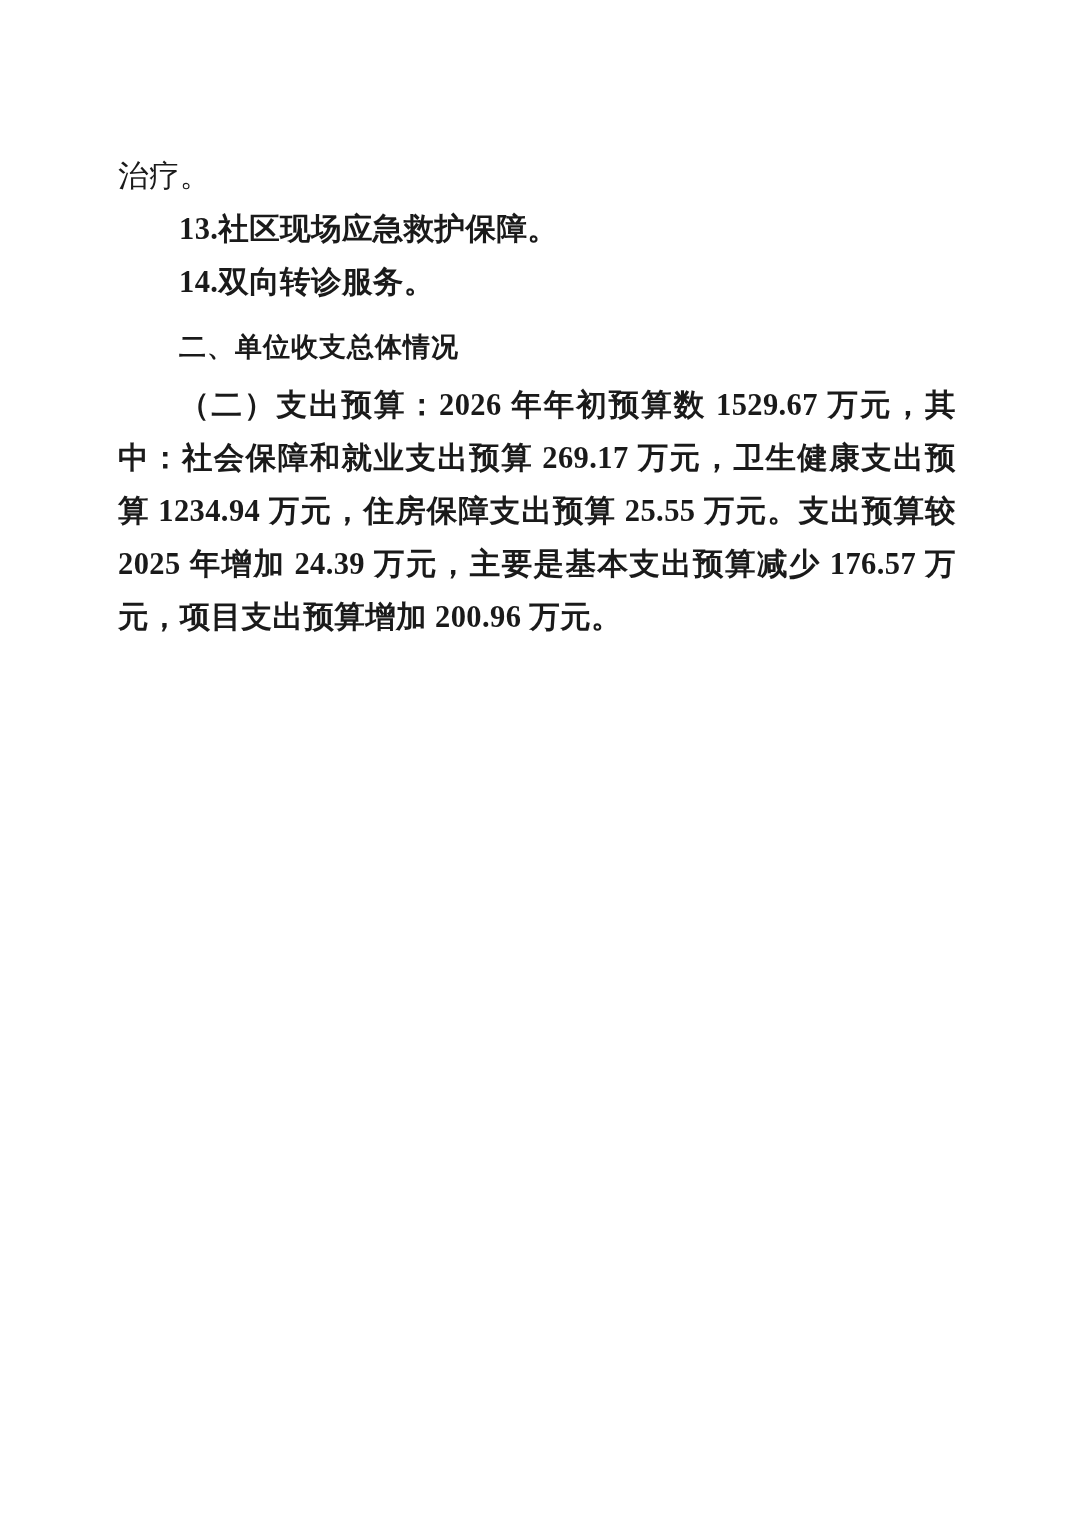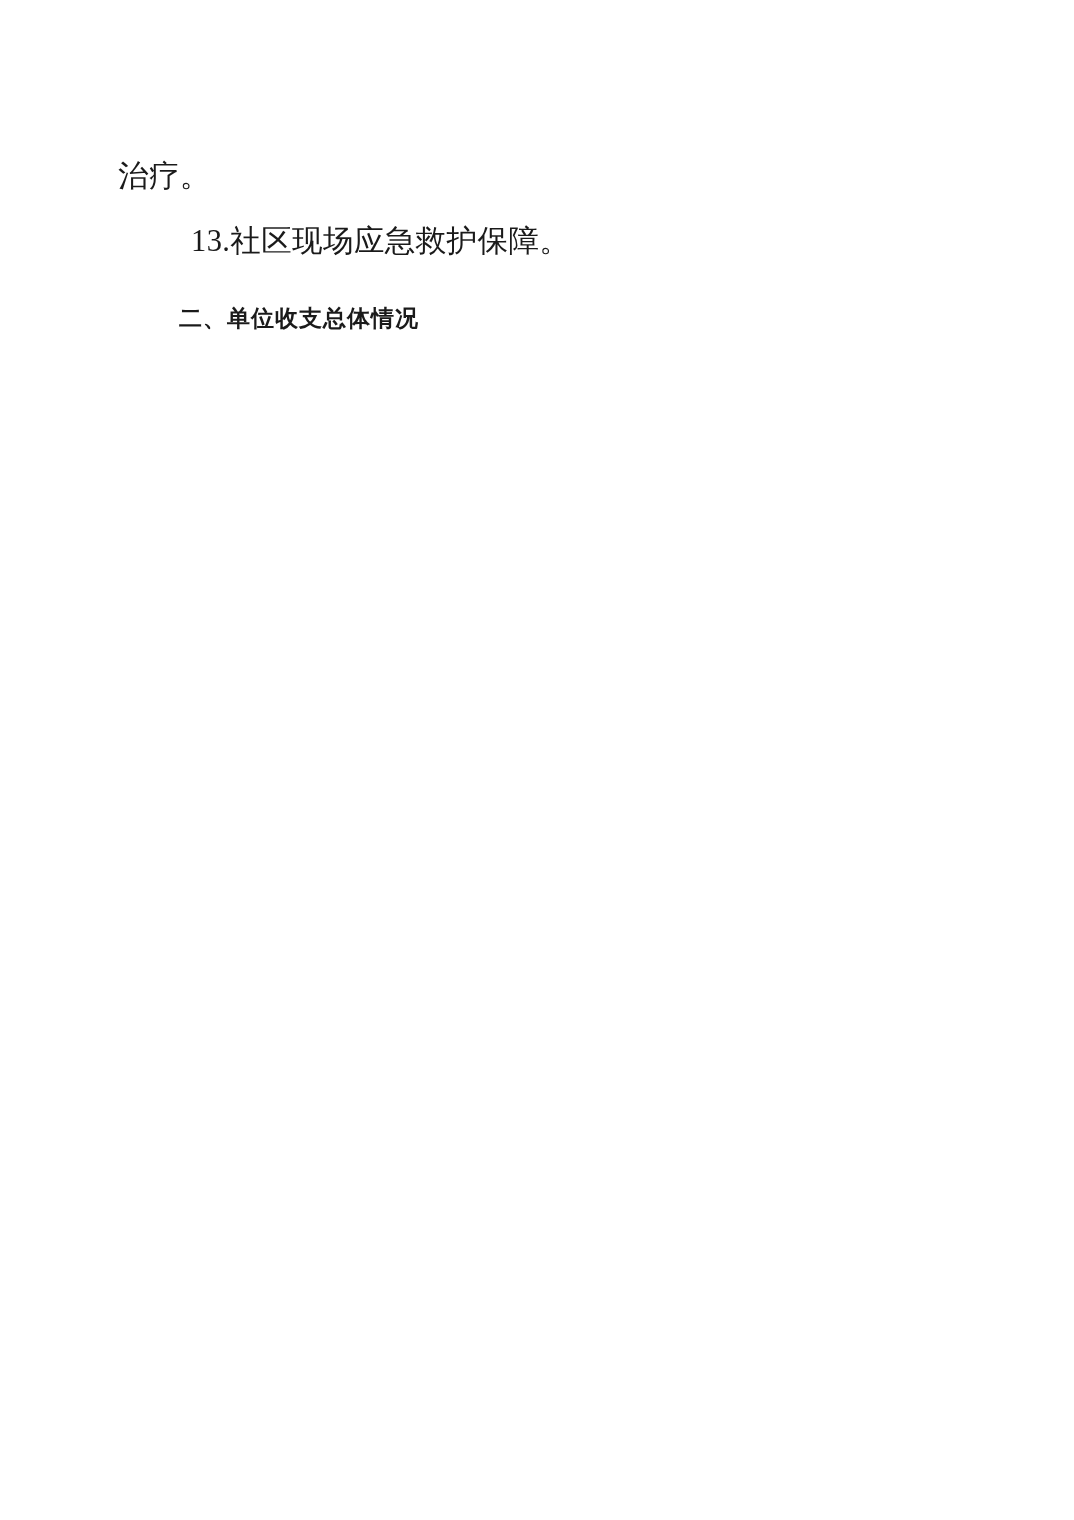--- a/index.html
+++ b/index.html
@@ -27,44 +27,47 @@
     line-height: 53px;
     letter-spacing: 0.4px;
     text-align: justify;
     text-justify: inter-ideograph;
   }
   .para {
     margin: 0;
     text-indent: 0;
   }
   .para-indent {
-    margin: 12px;
+    margin: 0;
     text-indent: 61px;
+    font-weight: bold;
   }
   .heading {
     margin: 0;
     text-indent: 61px;
     font-family: "DejaVu Sans", "Liberation Sans", sans-serif;
     font-weight: bold;
-    font-size: 23px;
+    font-size: 27px;
     line-height: 64px;
     letter-spacing: 1px;
   }
   .spacer-sm { height: 6px; }
 </style>
 </head>
 <body>
 
 <div class="page">
   <div class="doc-body">
 
     <p class="para">治疗。</p>
     <p class="para-indent">13.社区现场应急救护保障。</p>
+    <p class="para-indent">14.双向转诊服务。</p>
 
     <div class="spacer-sm"></div>
     <p class="heading">二、单位收支总体情况</p>
 
+    <p class="para-indent">（二）支出预算：2026 年年初预算数 1529.67 万元，其中：社会保障和就业支出预算 269.17 万元，卫生健康支出预算 1234.94 万元，住房保障支出预算 25.55 万元。支出预算较 2025 年增加 24.39 万元，主要是基本支出预算减少 176.57 万元，项目支出预算增加 200.96 万元。</p>
 
     <div class="spacer-sm"></div>
 
 
   </div>
 </div>
 
 </body></html>

